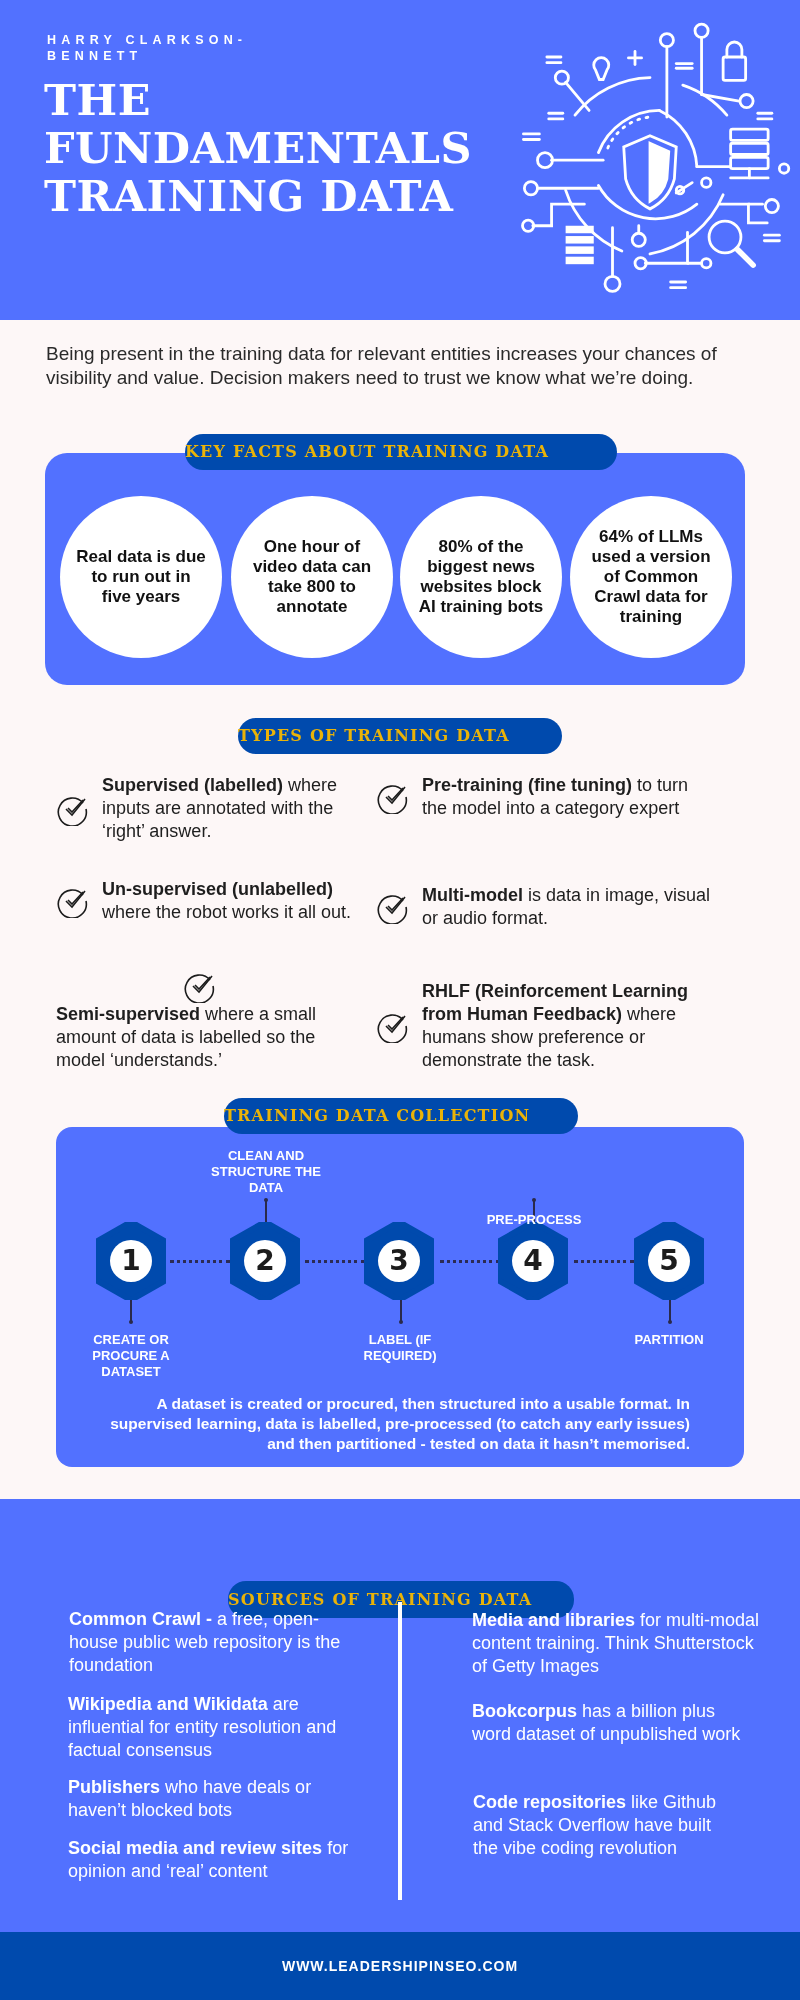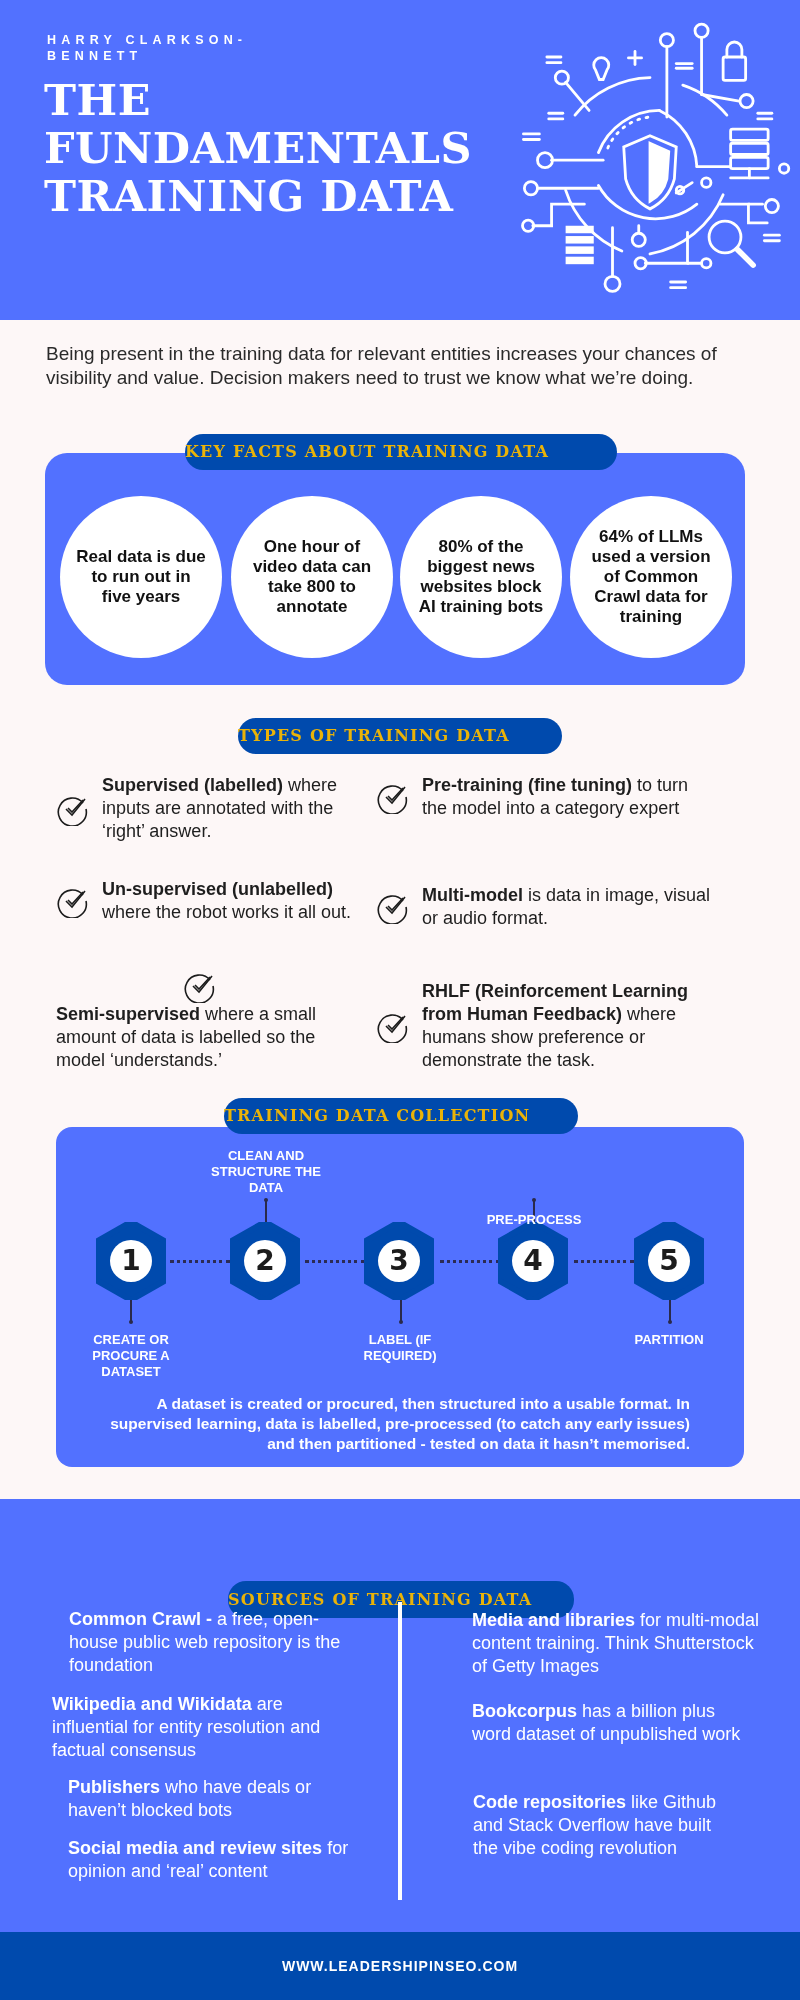--- a/index.html
+++ b/index.html
@@ -256,21 +256,21 @@
 <div class="abs dot" style="left:668px; top:1320px;"></div>
 <div class="abs step-lbl" style="left:609px; top:1332px;">PARTITION</div>
 
 <p class="abs coll-desc">A dataset is created or procured, then structured into a usable format. In supervised learning, data is labelled, pre-processed (to catch any early issues) and then partitioned - tested on data it hasn’t memorised.</p>
 
 <div class="abs sources"></div>
 <div class="abs pill pill-src">SOURCES OF TRAINING DATA</div>
 <div class="abs divider"></div>
 
 <div class="abs src-text" style="left:69px; top:1608px;"><b>Common Crawl -</b><span> a free, open-house public web repository is the foundation</span></div>
-<div class="abs src-text" style="left:52px; top:1693px; width:300px;"><b>Wikipedia and Wikidata</b><span> are influential for entity resolution and factual consensus</span></div>
+<div class="abs src-text" style="left:68px; top:1693px; width:300px;"><b>Wikipedia and Wikidata</b><span> are influential for entity resolution and factual consensus</span></div>
 <div class="abs src-text" style="left:68px; top:1776px; width:270px;"><b>Publishers</b><span> who have deals or haven’t blocked bots</span></div>
 <div class="abs src-text" style="left:68px; top:1837px; width:300px;"><b>Social media and review sites</b><span> for opinion and ‘real’ content</span></div>
 
 <div class="abs src-text" style="left:472px; top:1609px;"><b>Media and libraries</b><span> for multi-modal content training. Think Shutterstock of Getty Images</span></div>
 <div class="abs src-text" style="left:472px; top:1700px; width:270px;"><b>Bookcorpus</b><span> has a billion plus word dataset of unpublished work</span></div>
 <div class="abs src-text" style="left:473px; top:1791px; width:250px;"><b>Code repositories</b><span> like Github and Stack Overflow have built the vibe coding revolution</span></div>
 
 <div class="abs footer">WWW.LEADERSHIPINSEO.COM</div>
 
 </body></html>

